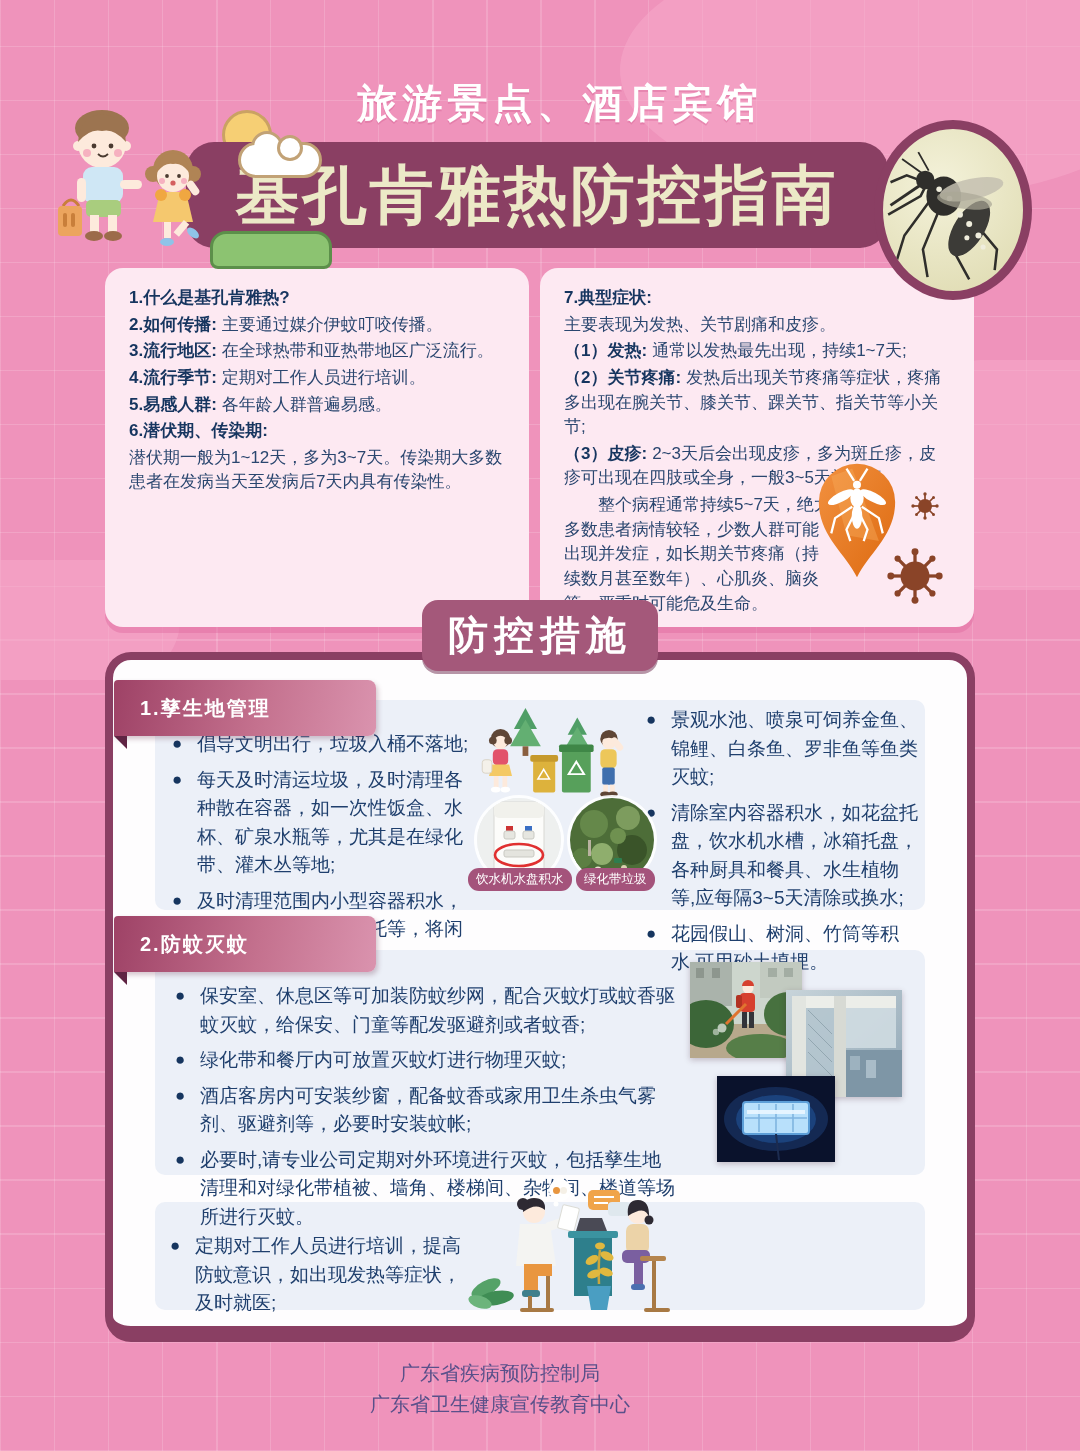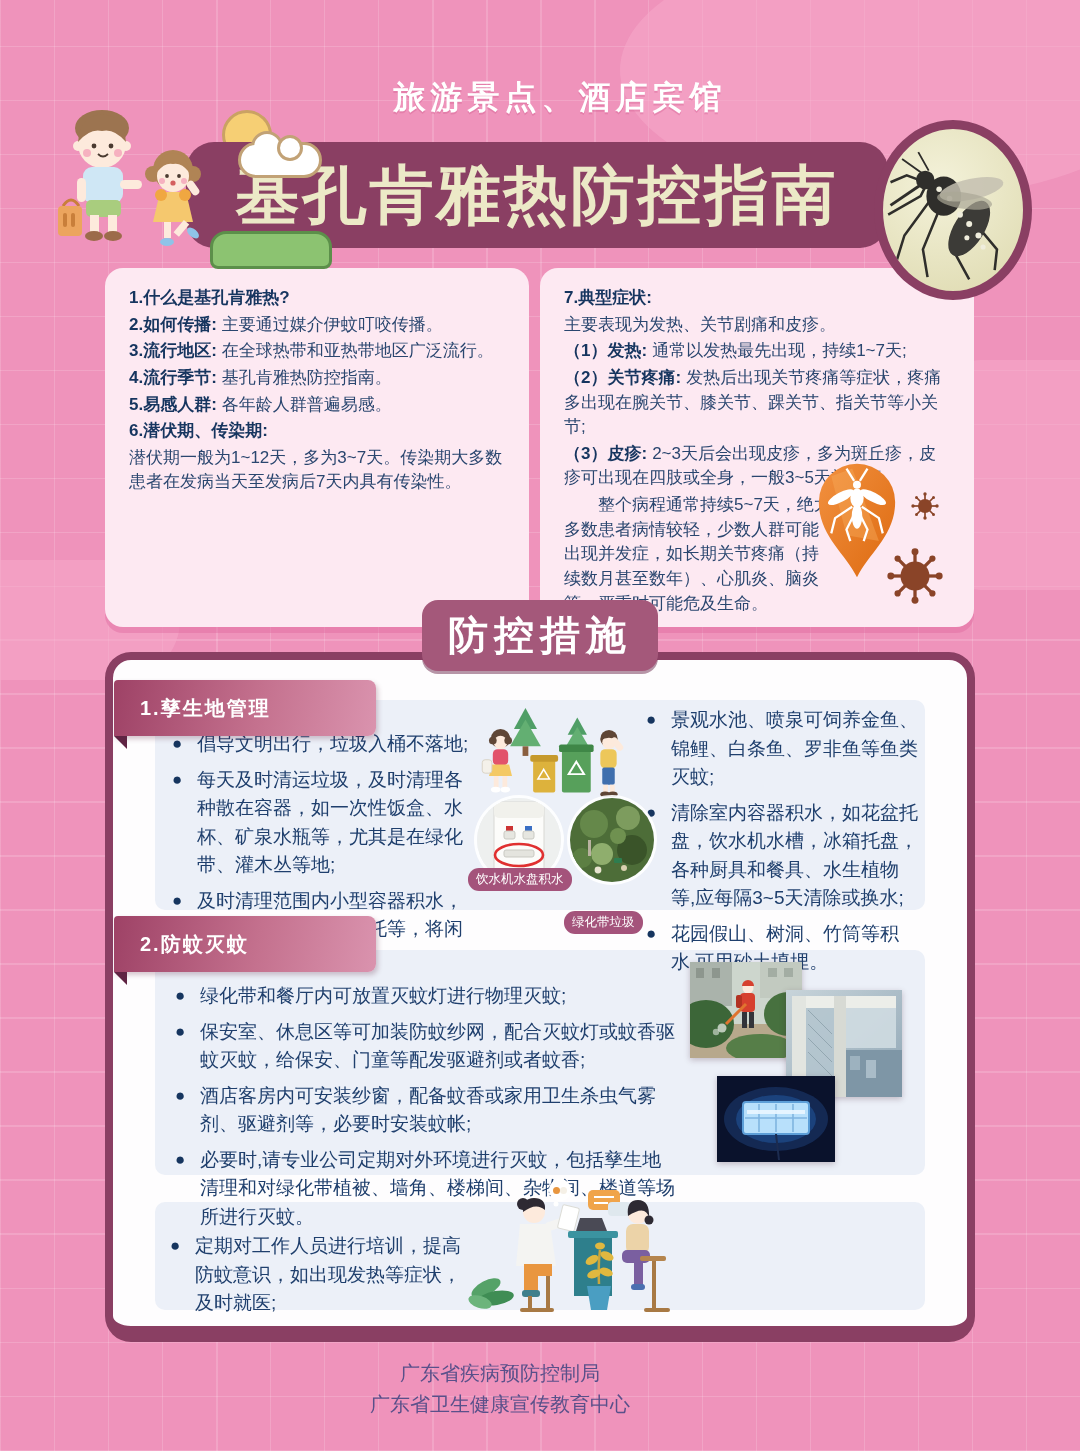--- a/index.html
+++ b/index.html
@@ -11,21 +11,21 @@
       repeating-linear-gradient(90deg, rgba(255,255,255,.16) 0 1.5px, transparent 1.5px 54px),
       #ef93bb;
   }
   .blob{position:absolute;background:#f5a9ca;opacity:.55;z-index:0;}
   .blob1{left:620px;top:-60px;width:560px;height:260px;border-radius:50%;}
   .blob2{left:940px;top:360px;width:260px;height:230px;border-radius:40px;}
   .blob3{left:-80px;top:560px;width:260px;height:120px;border-radius:60px;}
 
   
   .subtitle{position:absolute;left:210px;top:76px;width:700px;text-align:center;
-    font-size:32px;font-weight:bold;color:#ffffff;letter-spacing:5px;z-index:3;
+    font-size:40px;font-weight:bold;color:#ffffff;letter-spacing:5px;z-index:3;
     text-shadow:0 2px 0 rgba(210,90,140,.35);}
   .title-banner{position:absolute;left:186px;top:142px;width:702px;height:106px;
     background:#8a3f63;border-radius:28px;z-index:2;
     display:flex;align-items:center;justify-content:center;}
   .title-banner .title-text{font-size:64px;font-weight:bold;color:#ece9c7;letter-spacing:3px;}
   .sun{position:absolute;left:222px;top:110px;width:44px;height:44px;border-radius:50%;
     background:#f6cf74;border:3px solid #caa263;z-index:2;}
   .cloud{position:absolute;left:238px;top:142px;width:78px;height:30px;background:#ffffff;
     border:3px solid #c2a276;border-radius:18px;z-index:3;}
   .cloud::before{content:"";position:absolute;left:10px;top:-14px;width:26px;height:26px;
@@ -89,21 +89,21 @@
   .s3-right{left:638px;top:1232px;width:288px;z-index:2;}
 
   .recycle-ill{position:absolute;left:478px;top:706px;width:165px;height:96px;z-index:2;}
   .circ{position:absolute;width:84px;height:84px;border-radius:50%;overflow:hidden;z-index:2;
     box-shadow:0 0 0 3px rgba(255,255,255,.9);}
   .circ1{left:477px;top:798px;}
   .circ2{left:570px;top:798px;}
   .pill{position:absolute;z-index:3;background:#a4537b;color:#fff;font-size:12.5px;
     padding:3px 8px;border-radius:11px;white-space:nowrap;}
   .pill1{left:468px;top:868px;text-align:right;}
-  .pill2{left:564px;top:868px;margin-top:43px;}
+  .pill2{left:576px;top:868px;}
 
   .photo{position:absolute;overflow:hidden;box-shadow:0 2px 6px rgba(60,20,40,.25);}
   .photo-spray{left:690px;top:962px;width:112px;height:96px;z-index:2;}
   .photo-window{left:786px;top:990px;width:116px;height:107px;z-index:3;}
   .photo-lamp{left:717px;top:1076px;width:118px;height:86px;z-index:4;}
   .doctor-ill{position:absolute;left:468px;top:1176px;width:204px;height:136px;z-index:5;}
 
   .footer{position:absolute;left:0;top:1358px;width:1000px;text-align:center;z-index:2;
     color:#59508a;font-size:20px;line-height:1.55;font-weight:500;}
 </style>
@@ -194,21 +194,21 @@
       <path d="M33,38 L16,26 M39,36 L30,20" stroke="#2f2e2b" stroke-width="1.6"></path>
       <ellipse cx="76" cy="52" rx="28" ry="9" fill="#c4c0b0" opacity=".85" transform="rotate(-12 76 52)"></ellipse>
       <ellipse cx="70" cy="62" rx="24" ry="7" fill="#aaa695" opacity=".7" transform="rotate(8 70 62)"></ellipse>
     </svg>
   </div>
 
   <div class="info-box box-left">
     <p><b>1.什么是基孔肯雅热?</b></p>
     <p><b>2.如何传播:</b><span>主要通过媒介伊蚊叮咬传播。</span></p>
     <p><b>3.流行地区:</b><span>在全球热带和亚热带地区广泛流行。</span></p>
-    <p><b>4.流行季节:</b><span>基孔肯雅热防控指南。</span></p>
+    <p><b>4.流行季节:</b><span>定期对工作人员进行培训。</span></p>
     <p><b>5.易感人群:</b><span>各年龄人群普遍易感。</span></p>
     <p><b>6.潜伏期、传染期:</b></p>
     <p>潜伏期一般为1~12天，多为3~7天。传染期大多数患者在发病当天至发病后7天内具有传染性。</p>
   </div>
 
   <div class="info-box box-right">
     <p><b>7.典型症状:</b></p>
     <p>主要表现为发热、关节剧痛和皮疹。</p>
     <p><b>（1）发热:</b><span>通常以发热最先出现，持续1~7天;</span></p>
     <p><b>（2）关节疼痛:</b><span>发热后出现关节疼痛等症状，疼痛多出现在腕关节、膝关节、踝关节、指关节等小关节;</span></p>
@@ -368,22 +368,22 @@
       <rect x="44" y="60" width="8" height="5" rx="1" fill="#2e7d4f"></rect>
       <rect x="18" y="42" width="3" height="16" fill="#b9b2a0"></rect>
     </svg>
   </div>
   <div class="pill pill1">饮水机水盘积水</div>
   <div class="pill pill2">绿化带垃圾</div>
 
   <div class="ribbon ribbon-left rib2">2.防蚊灭蚊</div>
   <div class="row row2"></div>
   <div class="col s2-bullets">
+    <div class="bul">保安室、休息区等可加装防蚊纱网，配合灭蚊灯或蚊香驱蚊灭蚊，给保安、门童等配发驱避剂或者蚊香;</div>
     <div class="bul">绿化带和餐厅内可放置灭蚊灯进行物理灭蚊;</div>
-    <div class="bul">保安室、休息区等可加装防蚊纱网，配合灭蚊灯或蚊香驱蚊灭蚊，给保安、门童等配发驱避剂或者蚊香;</div>
     <div class="bul">酒店客房内可安装纱窗，配备蚊香或家用卫生杀虫气雾剂、驱避剂等，必要时安装蚊帐;</div>
     <div class="bul">必要时,请专业公司定期对外环境进行灭蚊，包括孳生地清理和对绿化带植被、墙角、楼梯间、杂物间、楼道等场所进行灭蚊。</div>
   </div>
 
   <div class="photo photo-spray">
     <svg viewBox="0 0 112 96" style="width:100%;height:100%">
       <rect width="112" height="96" fill="#cdd6cd"></rect>
       <rect x="0" y="0" width="42" height="44" fill="#aab3ab"></rect>
         <rect x="6" y="6" width="8" height="10" fill="#8d968e"></rect>
         <rect x="22" y="6" width="8" height="10" fill="#8d968e"></rect>

